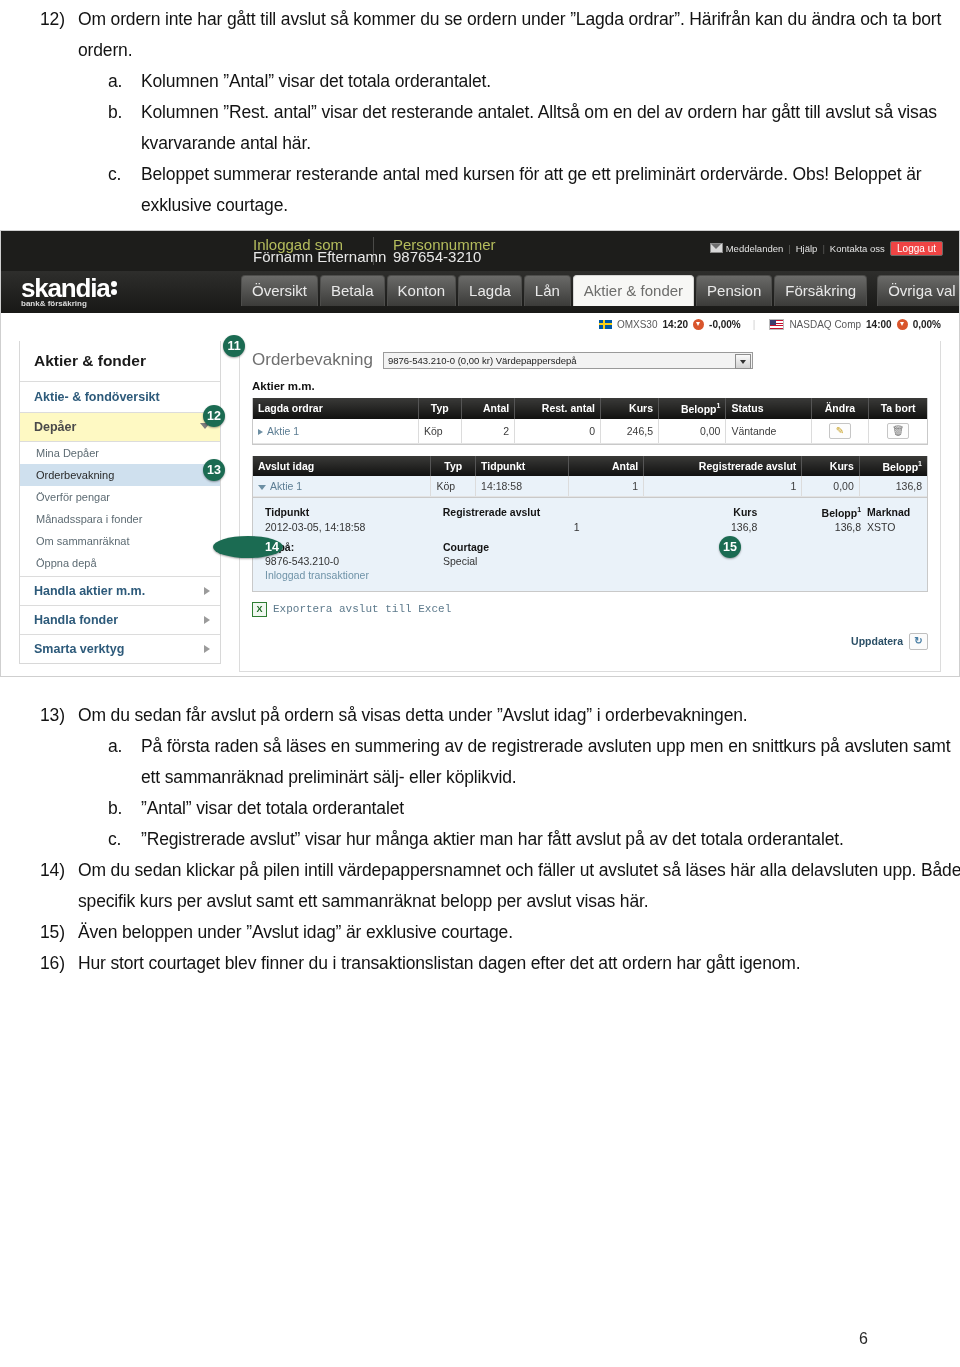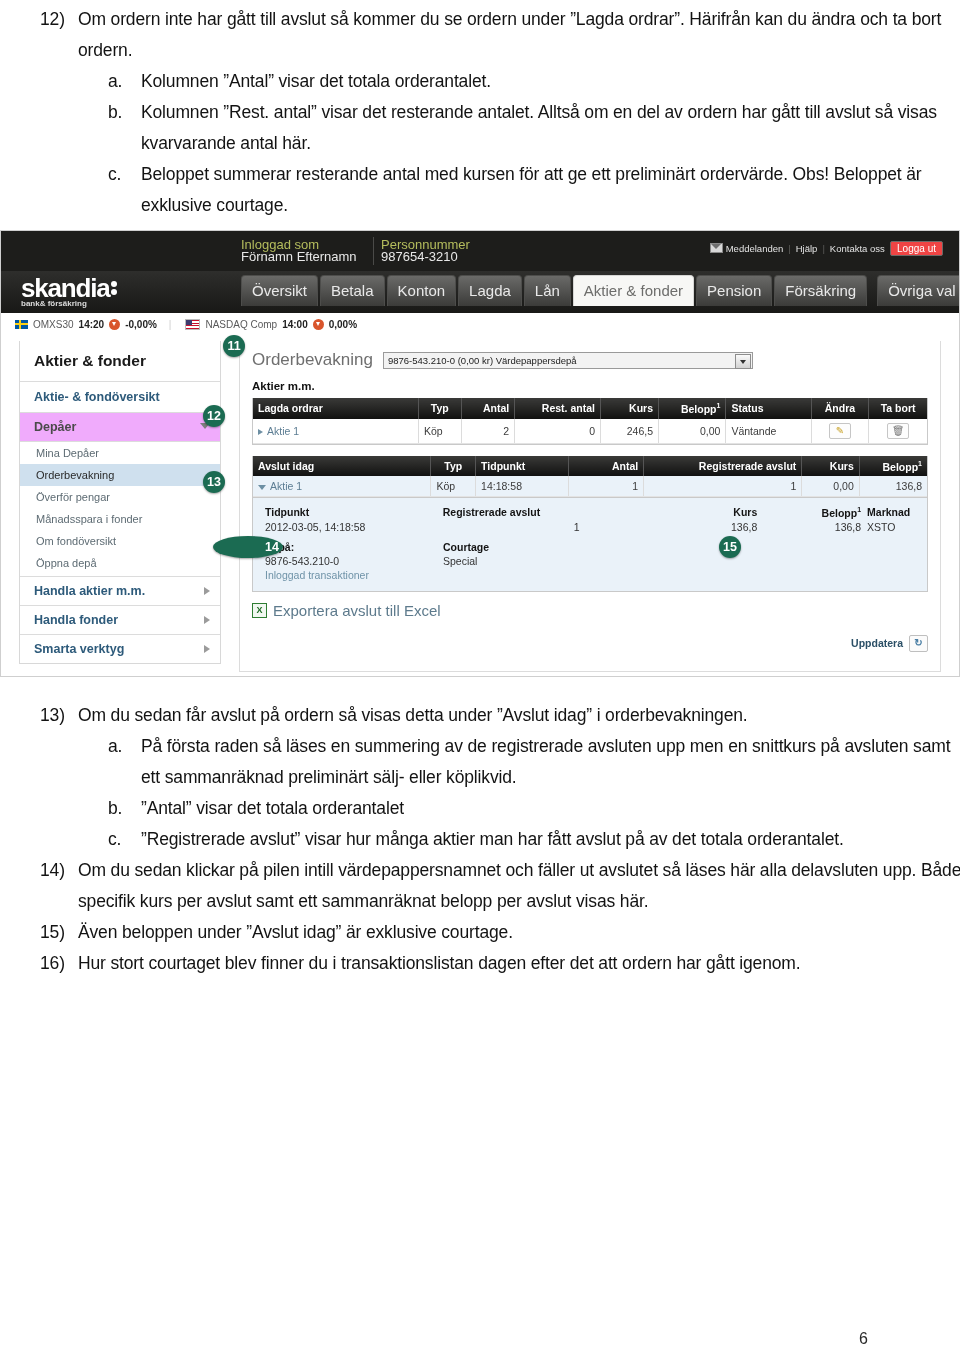--- a/index.html
+++ b/index.html
@@ -20,21 +20,21 @@
   .lvl1 .num{width:38px;}
   .lvl2{padding-left:100px;}
   .lvl2 .num{width:33px;}
 
   
   #shot{position:absolute;left:0px;top:230px;width:958px;height:445px;
         border:1px solid #cfcfcf;background:#fff;overflow:hidden;}
 
   
   .topbar{position:absolute;left:0;top:0;width:958px;height:40px;background:#1d1d1b;}
-  .tb-col{position:absolute;font-size:13px;line-height:12px;}
+  .tb-col{position:absolute;font-size:15px;line-height:12px;margin-left:12px;}
   .tb-label{color:#b5bd5d;}
   .tb-val{color:#e8e8e8;}
   .tb-div{position:absolute;top:6px;width:1px;height:28px;background:#4a4a48;}
   .tb-right{position:absolute;top:10px;font-size:9.5px;color:#e3e3e3;white-space:nowrap;}
   .tb-right span.sep{color:#5a5a58;margin:0 5px;}
   .logout{display:inline-block;background:#ef4444;border:1px solid #6a6a68;
           border-radius:2px;padding:1px 6px;color:#fff;font-size:10px;}
   .env-icon{display:inline-block;width:11px;height:8px;background:#d8d8d8;
             border:1px solid #888;vertical-align:-1px;margin-right:3px;position:relative;}
   .env-icon:after{content:"";position:absolute;left:0;top:0;width:0;height:0;
@@ -51,21 +51,21 @@
   .logo .lg2{font-size:8px;color:#ddd;margin-top:-2px;letter-spacing:0px;font-weight:bold;}
   .tabs{position:absolute;left:240px;top:44px;display:flex;align-items:flex-end;}
   .tab{height:30px;line-height:30px;padding:0 10px;margin-right:2px;font-size:15px;
        color:#e9e9e9;background:linear-gradient(#6a6a68,#3b3b39);
        border-radius:4px 4px 0 0;border:1px solid #4d4d4b;border-bottom:none;white-space:nowrap;}
   .tab.active{background:#f7f7f5;color:#6d6d6b;border-color:#d6d6d4;}
   .tab.spacer{background:transparent;border:none;width:6px;padding:0;}
 
   
   .ticker{position:absolute;left:0;top:82px;width:958px;height:22px;background:#fff;
-          display:flex;align-items:center;padding-right:18px;
+          display:flex;align-items:center;justify-content:flex-end;padding-right:18px;
           font-size:10px;color:#59595a;box-sizing:border-box;}
   .ticker .grp{display:flex;align-items:center;gap:5px;margin-left:14px;}
   .ticker b{color:#222;}
   .flag-se{width:13px;height:9px;background:#0059a5;position:relative;display:inline-block;}
   .flag-se:before{content:"";position:absolute;left:4px;top:0;width:2px;height:9px;background:#fcd116;}
   .flag-se:after{content:"";position:absolute;left:0;top:3.5px;width:13px;height:2px;background:#fcd116;}
   .flag-us{width:13px;height:9px;background:#fff;border:1px solid #bbb;position:relative;display:inline-block;
            background-image:repeating-linear-gradient(#c8102e 0 1.3px,#fff 1.3px 2.6px);}
   .flag-us:after{content:"";position:absolute;left:0;top:0;width:6px;height:5px;background:#3c3b6e;}
   .arrow-dn{width:11px;height:11px;border-radius:50%;background:#d9552c;position:relative;display:inline-block;}
@@ -77,21 +77,21 @@
   .content{position:absolute;left:0;top:104px;width:958px;height:340px;background:#fff;}
 
   
   .sidebar{position:absolute;left:18px;top:6px;width:200px;background:#fff;
            border:1px solid #d8d8d8;border-top:none;}
   .sb-title{font-size:15.5px;font-weight:bold;color:#1a1a1a;padding:11px 12px 11px 14px;
             border-bottom:1px solid #dcdcdc;}
   .sb-head{font-size:12.5px;font-weight:bold;color:#2d5a7a;padding:8px 12px 8px 14px;
            border-bottom:1px solid #dcdcdc;background:#fff;}
   .sb-group{font-size:12.5px;font-weight:bold;color:#4a4a4a;padding:7px 12px 7px 14px;
-            border-bottom:1px solid #dcdcdc;background:#f0abfc;position:relative;}
+            border-bottom:1px solid #dcdcdc;background:#fef9c3;position:relative;}
   .sb-group .caret{position:absolute;right:10px;top:10px;width:0;height:0;
             border-left:5px solid transparent;border-right:5px solid transparent;border-top:6px solid #7d7d7d;}
   .sb-sub{font-size:11px;color:#5d6b73;padding:5px 12px 5px 16px;background:#fff;}
   .sb-sub.sel{background:#cfe0ee;color:#2a2a2a;}
   .sb-exp{font-size:12.5px;font-weight:bold;color:#2d5a7a;padding:7px 12px 7px 14px;
           border-top:1px solid #dcdcdc;position:relative;}
   .sb-exp .arr{position:absolute;right:10px;top:10px;width:0;height:0;
           border-top:4px solid transparent;border-bottom:4px solid transparent;border-left:6px solid #9b9b9b;}
 
   
@@ -143,21 +143,21 @@
   .dcol3{width:140px;text-align:right;}
   .dcol4{width:110px;text-align:right;padding-right:6px;box-sizing:border-box;}
   .dcol5{width:60px;}
   .dhead{font-weight:bold;color:#141414;}
   .dlink{color:#6f93a8;}
 
   
   .pnl-foot{margin:10px 12px 0 12px;display:flex;align-items:center;}
   .xls{width:13px;height:13px;border:1px solid #2e7d32;background:#f1f8f1;
        color:#1d6a22;font-size:9px;font-weight:bold;line-height:12px;text-align:center;margin-right:6px;}
-  .foot-lnk{font-size:15px;color:#5d7a8c;}
+  .foot-lnk{font-size:11px;color:#5d7a8c;font-family:Liberation Mono, monospace;}
   .upd{margin-left:auto;display:flex;align-items:center;gap:6px;font-size:10.5px;
        font-weight:bold;color:#2b4f66;}
   .upd .refresh{width:17px;height:15px;border:1px solid #bfbfbf;border-radius:2px;
        background:#fbfbfb;color:#4a7fa5;font-size:10px;line-height:14px;text-align:center;}
 
   
   .badge{position:absolute;width:22px;height:22px;border-radius:50%;background:#1b6b52;
          color:#fff;font-size:12.5px;font-weight:bold;line-height:22px;text-align:center;
          box-shadow:0 1px 2px rgba(0,0,0,.35);z-index:30;}
 
@@ -247,21 +247,21 @@
         <div class="sb-title">Aktier &amp; fonder</div>
         <div class="sb-head">Aktie- &amp; fondöversikt</div>
         <div class="sb-group">
           <span>Depåer</span>
           <span class="caret"></span>
         </div>
         <div class="sb-sub">Mina Depåer</div>
         <div class="sb-sub sel">Orderbevakning</div>
         <div class="sb-sub">Överför pengar</div>
         <div class="sb-sub">Månadsspara i fonder</div>
-        <div class="sb-sub">Om fondöversikt</div>
+        <div class="sb-sub">Om sammanräknat</div>
         <div class="sb-sub" style="padding-bottom:7px;">Öppna depå</div>
         <div class="sb-exp">
           <span>Handla aktier m.m.</span>
           <span class="arr"></span>
         </div>
         <div class="sb-exp">
           <span>Handla fonder</span>
           <span class="arr"></span>
         </div>
         <div class="sb-exp">
@@ -377,21 +377,21 @@
           <div class="upd">
             <span>Uppdatera</span>
             <span class="refresh">↻</span>
           </div>
         </div>
       </div>
     </div>
 
     <div class="badge" style="left:222px;top:104px;">11</div>
     <div class="badge" style="left:202px;top:174px;">12</div>
-    <div class="badge" style="left:202px;top:240px;">13</div>
+    <div class="badge" style="left:202px;top:228px;">13</div>
     <div class="badge" style="left:212px;top:305px;padding-left:48px;">14</div>
     <div class="badge" style="left:718px;top:305px;">15</div>
   </div>
 
   <div class="txtblock" style="top:700px;">
     <div class="para lvl1">
       <span class="num">13)</span>
       <span class="ptxt">Om du sedan får avslut på ordern så visas detta under ”Avslut idag” i orderbevakningen.</span>
     </div>
     <div class="para lvl2">

